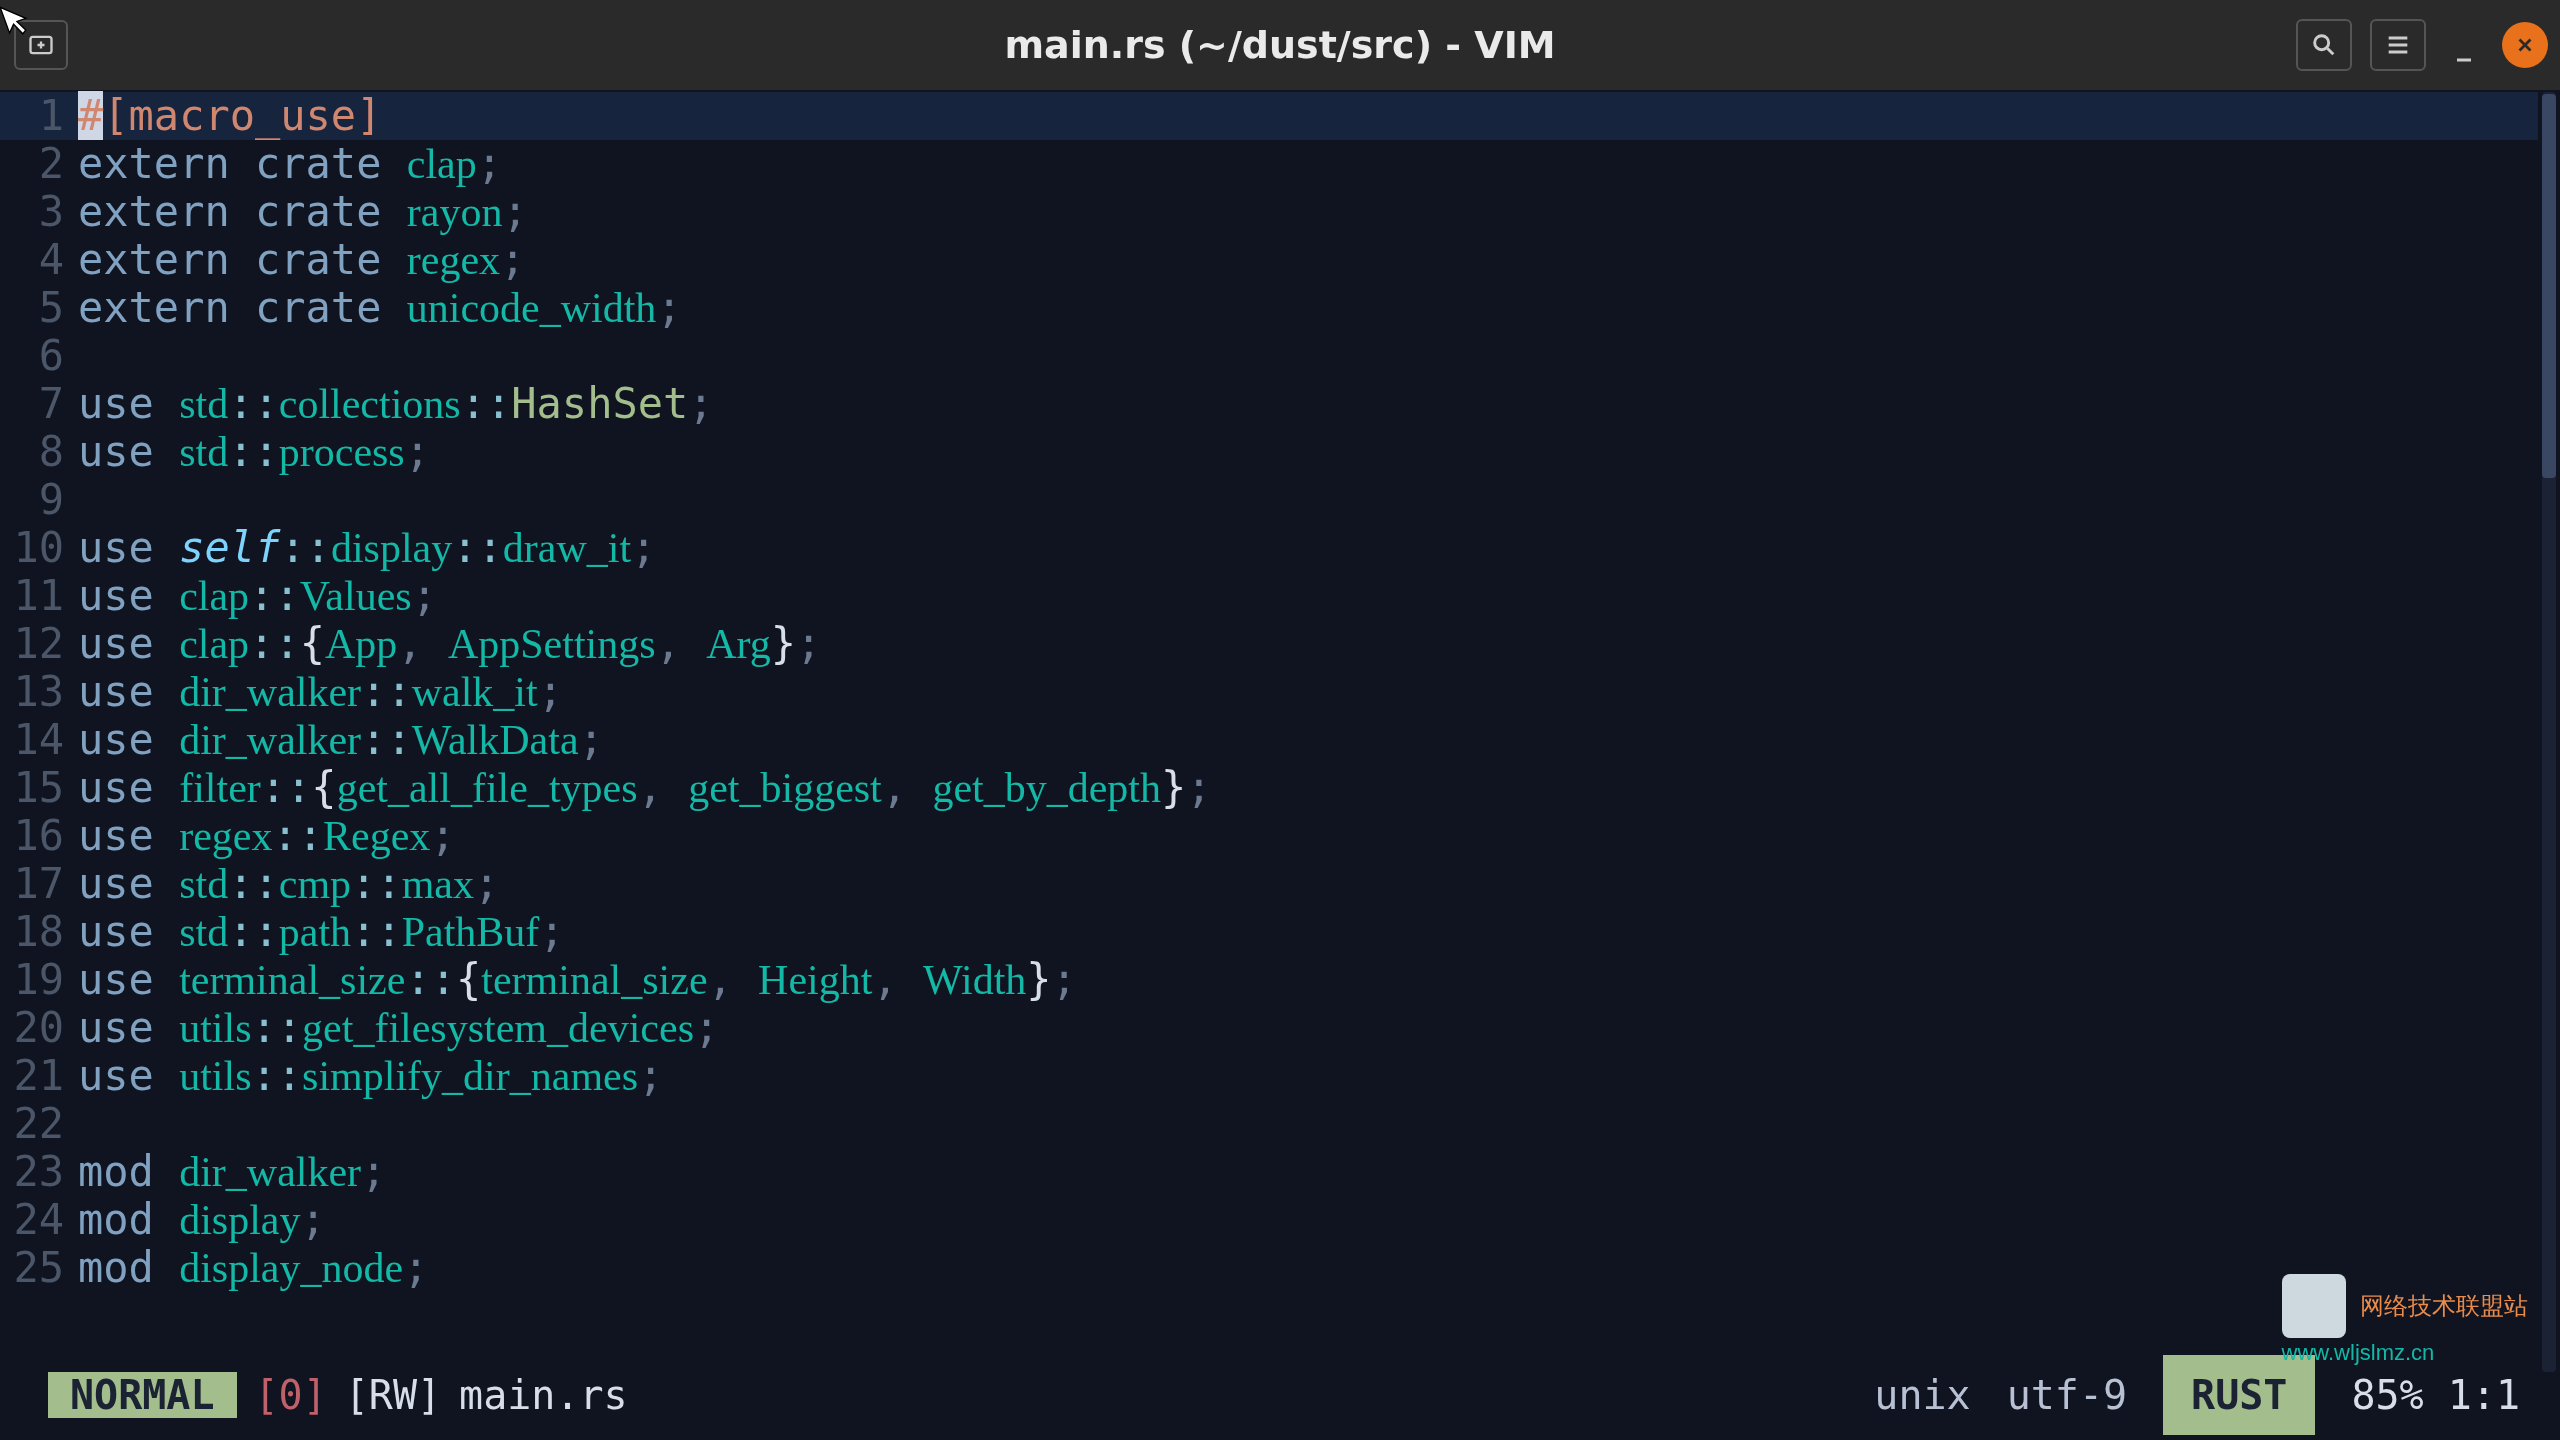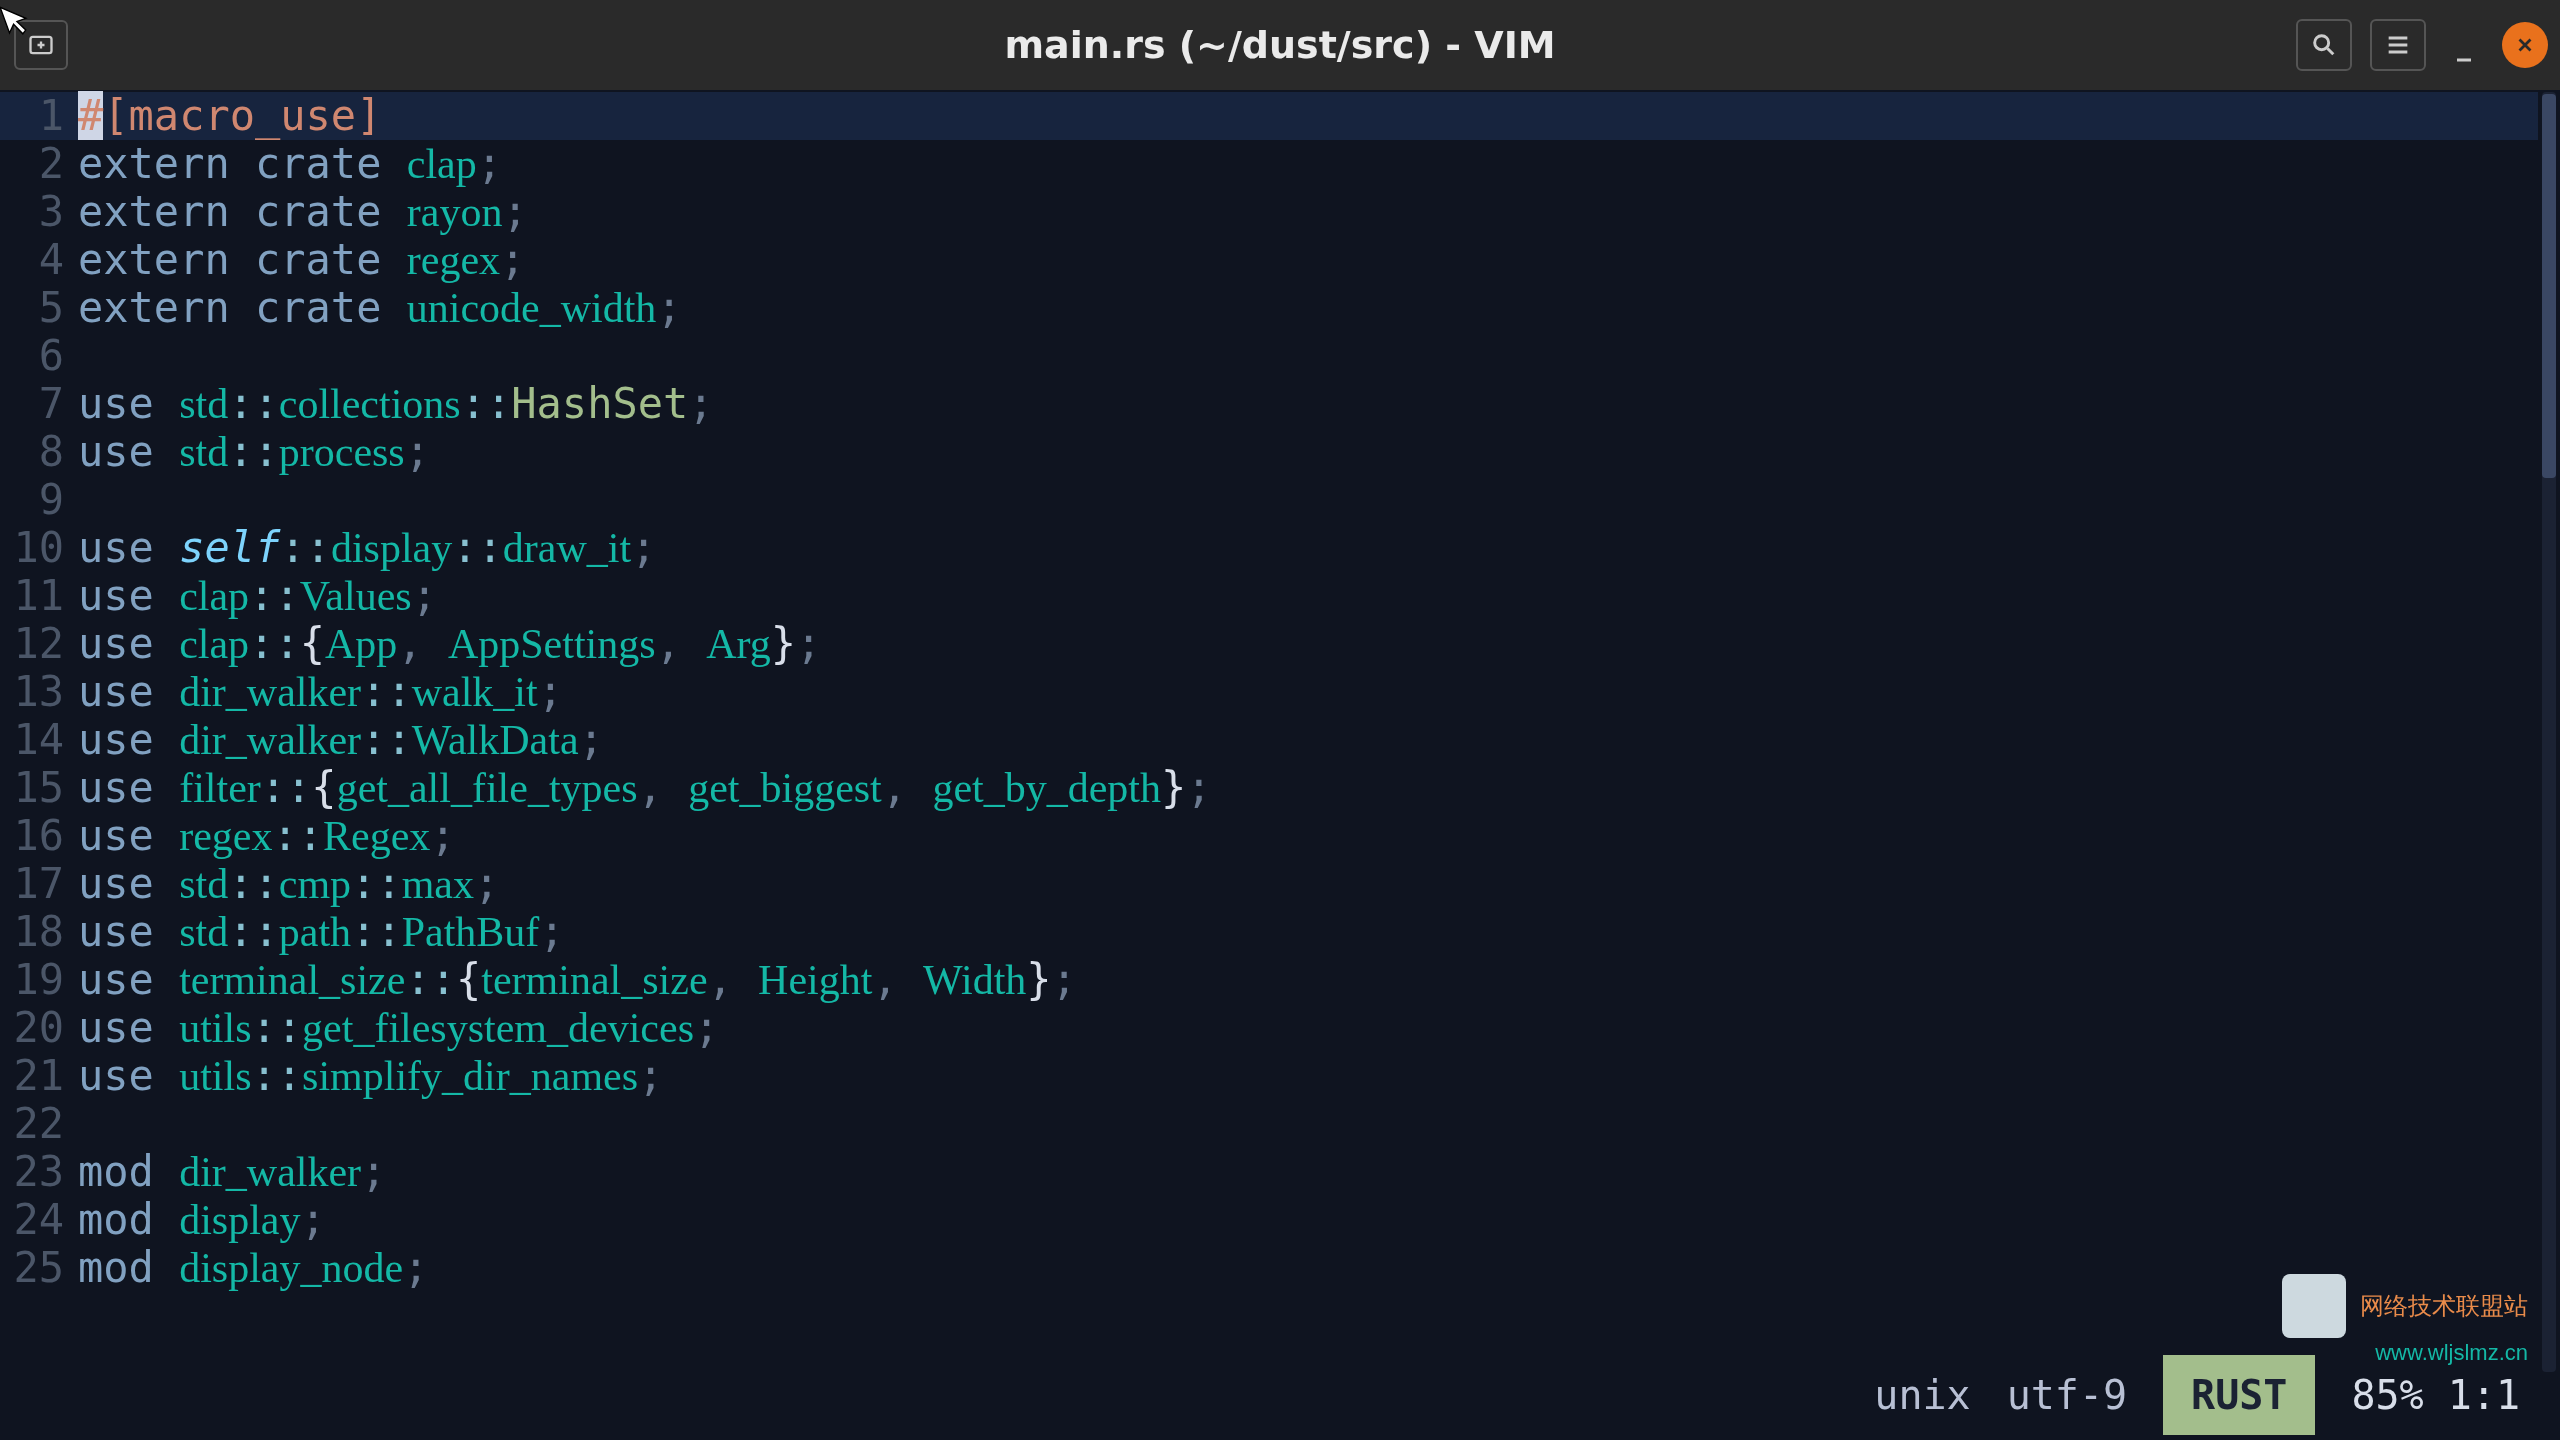--- a/index.html
+++ b/index.html
@@ -146,21 +146,20 @@
   .buf-num { color:#bf616a; }
   .rw, .fname { color:#d8dee9; }
   .status-right { margin-left:auto; display:flex; align-items:center; gap:36px; padding-right:40px;}
   .enc { color:#b8c0d4; }
   .lang-pill { background:#a3be8c; color:#1b2233; padding:17px 28px; font-weight:600;}
   .pos { color:#d8dee9; }
   
   .watermark {
     position:absolute;
     right: 32px; bottom: 74px;
-    text-align:right;
     font-family: sans-serif;
   }
   .watermark .box {
     width:64px; height:64px;
     background:#cdd9df; border-radius:8px;
     display:inline-block; vertical-align:middle;
     margin-right:10px;
   }
   .watermark .t1 { color:#e98b4a; font-size:24px; display:inline-block; vertical-align:middle;}
   .watermark .t2 { color:#14b8a6; font-size:22px; display:block; margin-top:2px;}
@@ -213,20 +212,26 @@
     </div>
   </div>
 
   <div class="editor-wrap">
     <div class="code-area" id="code-area"><div class="code-line current"><span class="lineno">1</span><span class="code"><span class="meta cursor-cell">#</span><span class="meta">[macro_use]</span></span></div><div class="code-line"><span class="lineno">2</span><span class="code"><span class="kw">extern</span><span> </span><span class="kw">crate</span><span> </span><span class="ty">clap</span><span class="pun">;</span></span></div><div class="code-line"><span class="lineno">3</span><span class="code"><span class="kw">extern</span><span> </span><span class="kw">crate</span><span> </span><span class="ty">rayon</span><span class="pun">;</span></span></div><div class="code-line"><span class="lineno">4</span><span class="code"><span class="kw">extern</span><span> </span><span class="kw">crate</span><span> </span><span class="ty">regex</span><span class="pun">;</span></span></div><div class="code-line"><span class="lineno">5</span><span class="code"><span class="kw">extern</span><span> </span><span class="kw">crate</span><span> </span><span class="ty">unicode_width</span><span class="pun">;</span></span></div><div class="code-line"><span class="lineno">6</span><span class="code"></span></div><div class="code-line"><span class="lineno">7</span><span class="code"><span class="kw">use</span><span> </span><span class="ty">std</span><span class="op">::</span><span class="ty">collections</span><span class="op">::</span><span class="sp">HashSet</span><span class="pun">;</span></span></div><div class="code-line"><span class="lineno">8</span><span class="code"><span class="kw">use</span><span> </span><span class="ty">std</span><span class="op">::</span><span class="ty">process</span><span class="pun">;</span></span></div><div class="code-line"><span class="lineno">9</span><span class="code"></span></div><div class="code-line"><span class="lineno">10</span><span class="code"><span class="kw">use</span><span> </span><span class="kw-i">self</span><span class="op">::</span><span class="ty">display</span><span class="op">::</span><span class="ty">draw_it</span><span class="pun">;</span></span></div><div class="code-line"><span class="lineno">11</span><span class="code"><span class="kw">use</span><span> </span><span class="ty">clap</span><span class="op">::</span><span class="ty">Values</span><span class="pun">;</span></span></div><div class="code-line"><span class="lineno">12</span><span class="code"><span class="kw">use</span><span> </span><span class="ty">clap</span><span class="op">::</span><span class="br">{</span><span class="ty">App</span><span class="pun">, </span><span class="ty">AppSettings</span><span class="pun">, </span><span class="ty">Arg</span><span class="br">}</span><span class="pun">;</span></span></div><div class="code-line"><span class="lineno">13</span><span class="code"><span class="kw">use</span><span> </span><span class="ty">dir_walker</span><span class="op">::</span><span class="ty">walk_it</span><span class="pun">;</span></span></div><div class="code-line"><span class="lineno">14</span><span class="code"><span class="kw">use</span><span> </span><span class="ty">dir_walker</span><span class="op">::</span><span class="ty">WalkData</span><span class="pun">;</span></span></div><div class="code-line"><span class="lineno">15</span><span class="code"><span class="kw">use</span><span> </span><span class="ty">filter</span><span class="op">::</span><span class="br">{</span><span class="ty">get_all_file_types</span><span class="pun">, </span><span class="ty">get_biggest</span><span class="pun">, </span><span class="ty">get_by_depth</span><span class="br">}</span><span class="pun">;</span></span></div><div class="code-line"><span class="lineno">16</span><span class="code"><span class="kw">use</span><span> </span><span class="ty">regex</span><span class="op">::</span><span class="ty">Regex</span><span class="pun">;</span></span></div><div class="code-line"><span class="lineno">17</span><span class="code"><span class="kw">use</span><span> </span><span class="ty">std</span><span class="op">::</span><span class="ty">cmp</span><span class="op">::</span><span class="ty">max</span><span class="pun">;</span></span></div><div class="code-line"><span class="lineno">18</span><span class="code"><span class="kw">use</span><span> </span><span class="ty">std</span><span class="op">::</span><span class="ty">path</span><span class="op">::</span><span class="ty">PathBuf</span><span class="pun">;</span></span></div><div class="code-line"><span class="lineno">19</span><span class="code"><span class="kw">use</span><span> </span><span class="ty">terminal_size</span><span class="op">::</span><span class="br">{</span><span class="ty">terminal_size</span><span class="pun">, </span><span class="ty">Height</span><span class="pun">, </span><span class="ty">Width</span><span class="br">}</span><span class="pun">;</span></span></div><div class="code-line"><span class="lineno">20</span><span class="code"><span class="kw">use</span><span> </span><span class="ty">utils</span><span class="op">::</span><span class="ty">get_filesystem_devices</span><span class="pun">;</span></span></div><div class="code-line"><span class="lineno">21</span><span class="code"><span class="kw">use</span><span> </span><span class="ty">utils</span><span class="op">::</span><span class="ty">simplify_dir_names</span><span class="pun">;</span></span></div><div class="code-line"><span class="lineno">22</span><span class="code"></span></div><div class="code-line"><span class="lineno">23</span><span class="code"><span class="kw">mod</span><span> </span><span class="ty">dir_walker</span><span class="pun">;</span></span></div><div class="code-line"><span class="lineno">24</span><span class="code"><span class="kw">mod</span><span> </span><span class="ty">display</span><span class="pun">;</span></span></div><div class="code-line"><span class="lineno">25</span><span class="code"><span class="kw">mod</span><span> </span><span class="ty">display_node</span><span class="pun">;</span></span></div></div>
     <div class="scrollbar">
       <div class="thumb"></div>
     </div>
 
     <div class="statusline">
+      <div class="status-left">
+        <span class="mode-pill">NORMAL</span>
+        <span class="buf-num">[0]</span>
+        <span class="rw">[RW]</span>
+        <span class="fname">main.rs</span>
+      </div>
       <div class="status-right">
         <span class="enc">unix</span>
         <span class="enc">utf-9</span>
         <span class="lang-pill">RUST</span>
         <span class="pos">85%   1:1 </span>
       </div>
     </div>
 
     <div class="watermark">
       <span class="box"></span>

